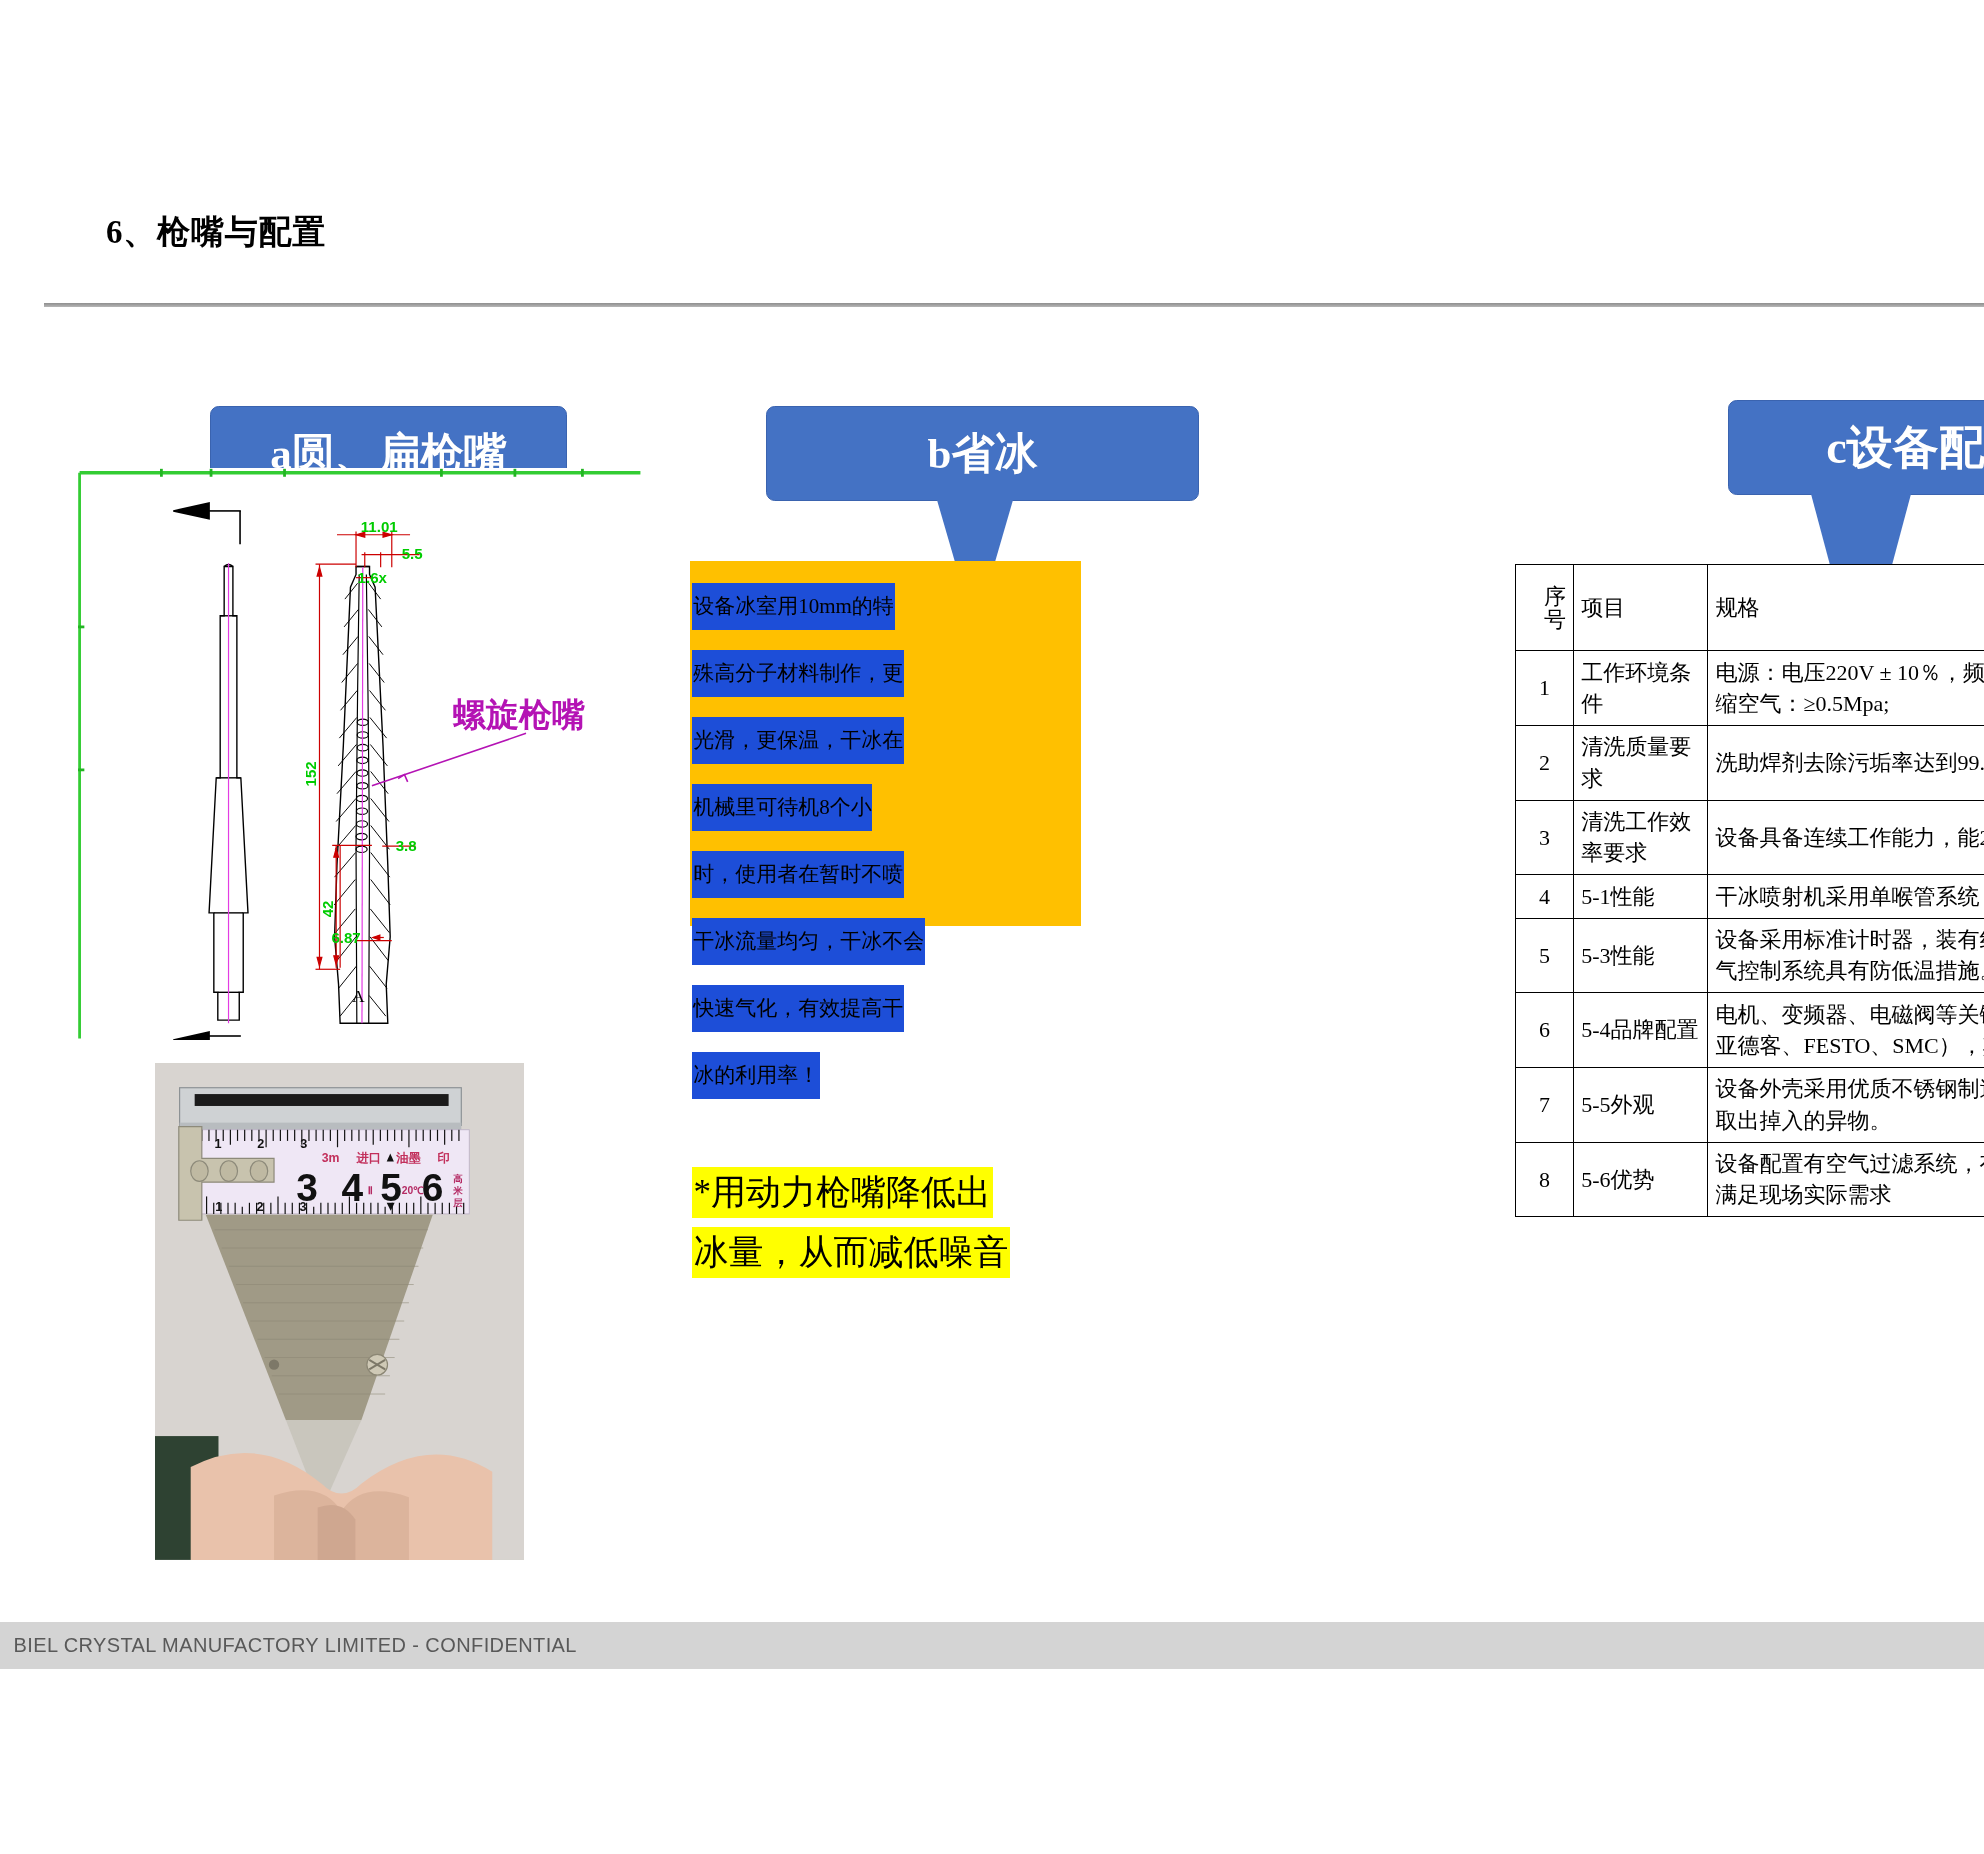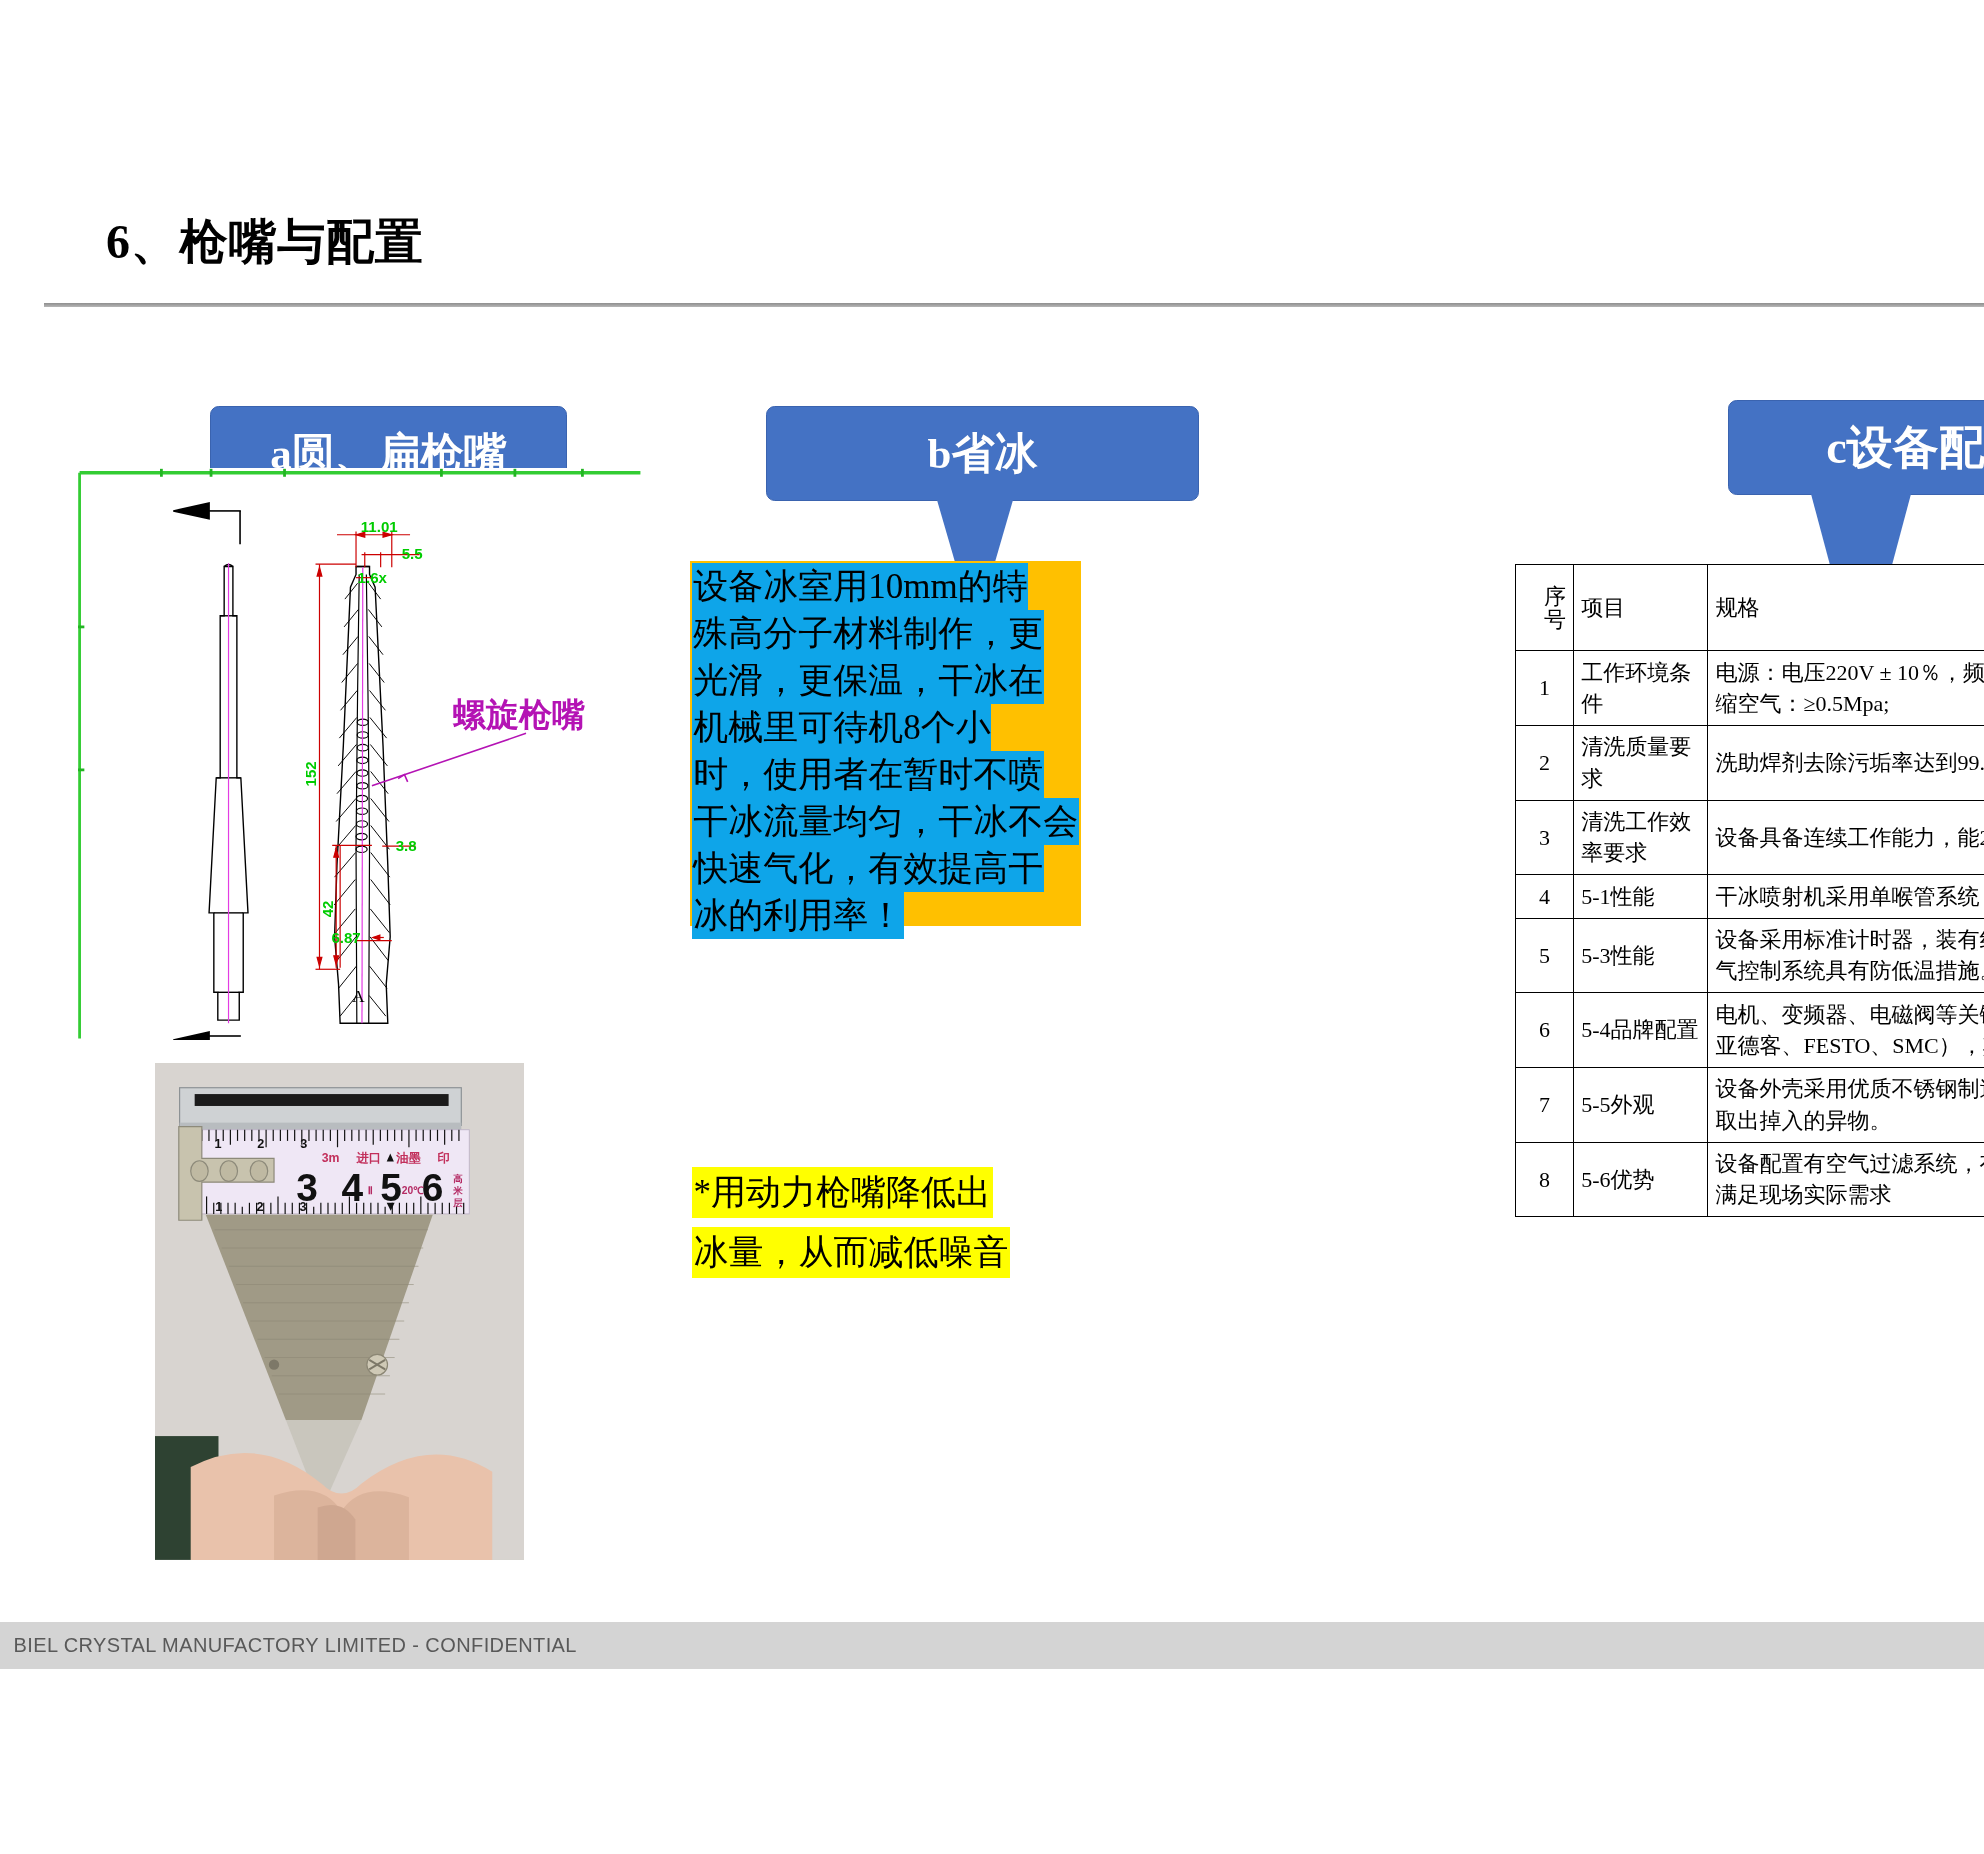--- a/index.html
+++ b/index.html
@@ -9,21 +9,21 @@
     font-family:"Liberation Serif", serif;
     position:relative;
     overflow:hidden;
   }
   .slide{position:absolute;inset:0;background:#fff;}
 
   
   .page-title{
     position:absolute;left:106px;top:210px;
     font-family:"Liberation Serif", serif;
-    font-size:48px;font-weight:700;color:#000;
+    font-size:33px;font-weight:700;color:#000;
     letter-spacing:0.8px;white-space:nowrap;
   }
   .title-rule{
     position:absolute;left:44px;top:303px;width:2537px;height:4.4px;
     background:linear-gradient(#8f8f8f,#9e9e9e 40%,#b7b7b7);
   }
 
   
   .callout{position:absolute;}
   .callout .body{
@@ -76,29 +76,30 @@
 
   
   .teal-box{
     position:absolute;left:690px;top:561px;width:391px;height:365px;
     background:#ffc000;
     box-sizing:border-box;
     padding:2.4px 0 0 2.4px;
   }
   .teal-box .line{
     display:block;
-    background:#0ea5e9;
+    background:#1d4ed8;
     color:#000000;
     font-family:"Liberation Serif",serif;
-    font-size:35px;
+    font-size:21px;
     line-height:47px;
     width:max-content;
     max-width:387px;
     white-space:nowrap;
     padding:0 0.8px;
+    margin-top:20px;
   }
 
   
   .yellow-note{
     position:absolute;left:692px;top:1167px;width:476px;
   }
   .yellow-note .line{
     display:block;background:#ffff00;color:#000;
     font-family:"Liberation Serif",serif;
     font-size:35px;line-height:51px;

